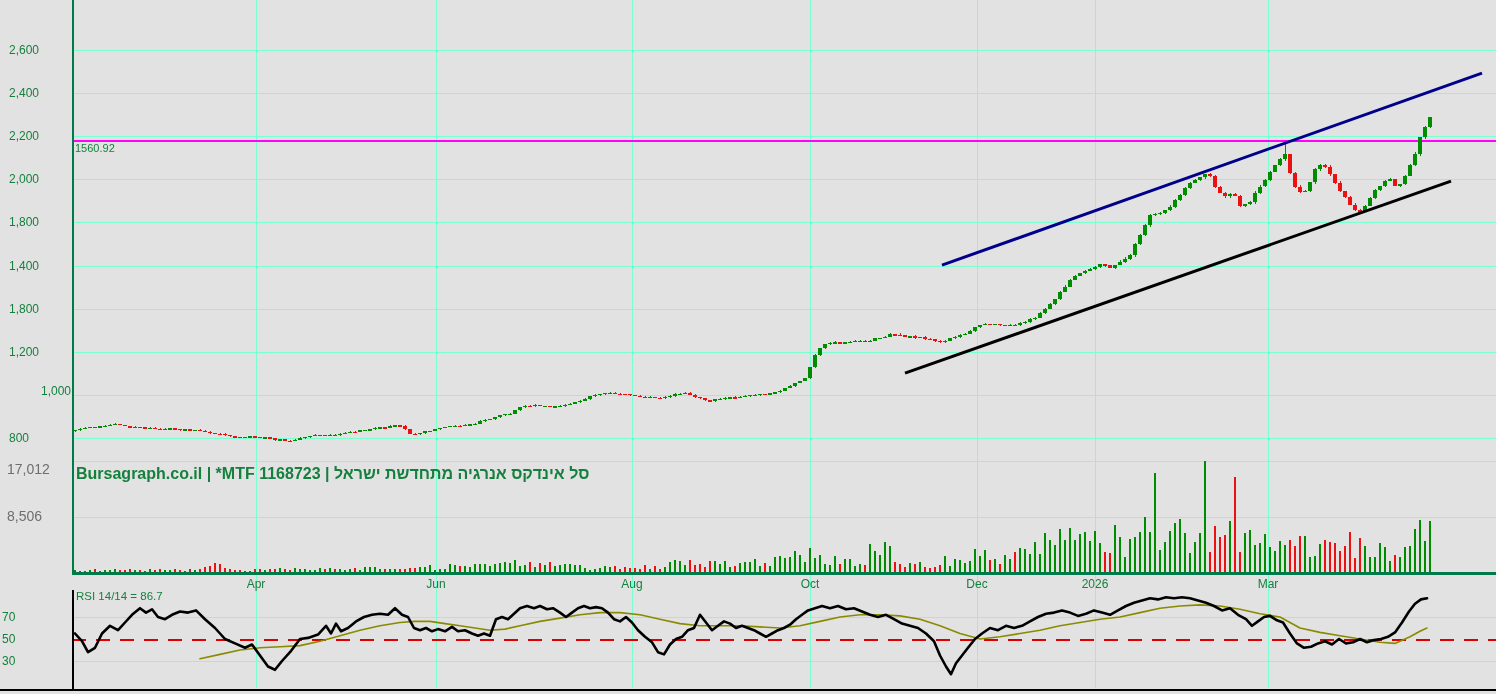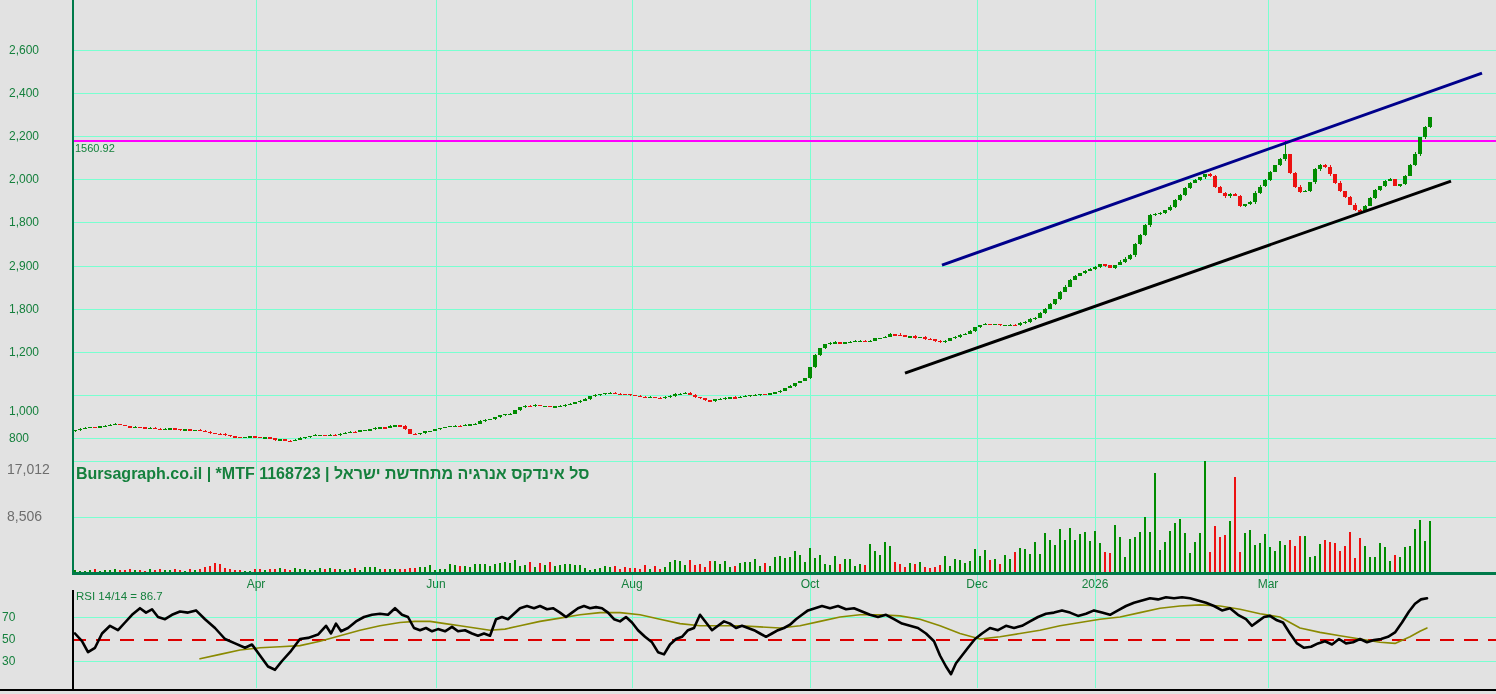--- a/index.html
+++ b/index.html
@@ -879,24 +879,24 @@
       <line x1="905" y1="373.1" x2="1451" y2="181.1" stroke="#000000" stroke-width="3" shape-rendering="auto"></line>
       <polyline points="200,658.8 220,654.4 240,650.0 260,647.8 280,646.7 300,645.6 320,641.2 340,635.7 360,630.2 380,625.8 400,622.5 415,621.4 430,621.4 445,623.6 460,625.8 475,628.0 490,630.2 505,629.1 520,625.8 540,621.4 560,618.1 580,614.8 600,612.6 620,612.6 640,614.8 660,619.2 680,623.6 700,625.8 720,625.8 740,625.8 760,626.9 780,628.0 800,625.8 820,621.4 840,617.0 860,614.8 880,614.8 900,615.9 920,619.2 940,625.8 960,633.5 980,639.0 1000,636.8 1020,633.5 1040,630.2 1060,625.8 1080,622.5 1100,619.2 1120,617.0 1140,612.6 1160,608.2 1180,606.0 1200,604.9 1220,606.0 1240,609.3 1260,613.7 1280,617.0 1300,628.0 1320,632.4 1340,635.7 1360,639.0 1380,642.3 1395,643.4 1410,636.8 1420,631.3 1427,628.0" fill="none" stroke="#8a8a00" stroke-width="1.6" stroke-linejoin="round" stroke-linecap="round"></polyline>
       <polyline points="75,633.5 82,641.2 88,652.2 95,647.8 102,633.5 110,625.8 118,630.2 125,622.5 132,614.8 140,608.2 146,612.6 152,609.3 158,617.0 165,619.2 172,614.8 180,611.5 188,612.6 196,610.4 205,619.2 215,628.0 225,639.0 235,643.4 245,647.8 252,644.5 260,655.5 268,666.5 275,669.8 282,661.0 290,652.2 300,639.0 308,637.9 318,634.6 326,625.8 331,633.5 336,623.6 341,631.3 348,628.0 356,621.4 364,617.0 372,614.8 380,613.7 388,614.8 395,608.2 402,614.8 408,617.0 414,628.0 420,630.2 426,628.0 432,631.3 438,629.1 445,631.3 452,626.9 458,631.3 465,630.2 472,633.5 478,635.7 484,633.5 490,635.7 496,619.2 502,617.0 508,619.2 514,613.7 520,608.2 527,606.0 534,608.2 540,606.0 547,609.3 553,608.2 560,612.6 566,617.0 572,612.6 578,608.2 584,606.0 590,608.2 596,607.1 602,608.2 608,612.6 614,619.2 620,621.4 626,617.0 632,622.5 638,630.2 645,636.8 652,642.3 658,652.2 664,654.4 670,644.5 676,639.0 682,636.8 688,630.2 694,628.0 700,614.8 706,622.5 712,630.2 718,625.8 724,621.4 730,623.6 736,628.0 742,625.8 748,628.0 754,630.2 760,633.5 766,636.8 772,633.5 778,630.2 784,628.0 790,624.7 796,619.2 802,614.8 808,610.4 815,608.2 822,606.0 830,608.2 838,606.0 846,609.3 854,608.2 862,611.5 870,614.8 878,617.0 886,614.8 894,619.2 902,623.6 910,625.8 918,628.0 926,633.5 934,641.2 940,655.5 946,666.5 951,674.2 956,663.2 962,655.5 968,647.8 975,639.0 982,633.5 990,628.0 998,630.2 1006,625.8 1014,628.0 1022,625.8 1030,621.4 1038,617.0 1046,613.7 1054,612.6 1062,610.4 1070,612.6 1078,615.9 1086,613.7 1094,610.4 1102,612.6 1110,614.8 1118,610.4 1126,606.0 1134,602.7 1142,600.5 1150,598.3 1158,599.4 1166,597.2 1174,598.3 1182,597.2 1190,598.3 1198,600.5 1206,602.7 1214,606.0 1222,610.4 1230,608.2 1238,614.8 1246,619.2 1252,625.8 1258,621.4 1264,617.0 1270,615.9 1277,620.3 1283,622.5 1290,633.5 1297,643.4 1304,647.8 1311,646.7 1318,643.4 1325,641.2 1332,644.5 1339,639.0 1346,643.4 1353,642.3 1360,639.0 1367,642.3 1374,640.1 1381,639.0 1388,636.8 1395,632.4 1402,622.5 1409,611.5 1415,603.8 1421,599.4 1427,598.3" fill="none" stroke="#000000" stroke-width="2.6" stroke-linejoin="round" stroke-linecap="round"></polyline>
       <line x1="72.5" y1="0" x2="72.5" y2="575" stroke="#007a4a" stroke-width="2" shape-rendering="crispEdges"></line>
       <line x1="72" y1="573.5" x2="1496" y2="573.5" stroke="#007a4a" stroke-width="3" shape-rendering="crispEdges"></line>
       <line x1="72.5" y1="590" x2="72.5" y2="689" stroke="#000" stroke-width="2" shape-rendering="crispEdges"></line>
       <line x1="0" y1="689.5" x2="1496" y2="689.5" stroke="#000" stroke-width="2" shape-rendering="crispEdges"></line>
     </svg>
   <div id="labels">
       <div class="lbl price-lbl" style="top: 431px;">800</div>
-      <div class="lbl price-lbl" style="top: 404px;">1,000</div>
+      <div class="lbl price-lbl" style="top: 384px; margin-left: 32px;">1,000</div>
       <div class="lbl price-lbl" style="top: 344.778px;">1,200</div>
       <div class="lbl price-lbl" style="top: 301.667px;">1,800</div>
-      <div class="lbl price-lbl" style="top: 258.556px;">2,900</div>
+      <div class="lbl price-lbl" style="top: 258.556px;">1,400</div>
       <div class="lbl price-lbl" style="top: 215.444px;">1,800</div>
       <div class="lbl price-lbl" style="top: 172.333px;">2,000</div>
       <div class="lbl price-lbl" style="top: 129.222px;">2,200</div>
       <div class="lbl price-lbl" style="top: 86.1111px; text-align: center;">2,400</div>
       <div class="lbl price-lbl" style="top: 43px;">2,600</div>
       <div class="lbl vol-lbl" style="top: 510px;">8,506</div>
       <div class="lbl vol-lbl" style="top: 463px;">17,012</div>
       <div class="lbl rsi-tick" style="top: 654px;">30</div>
       <div class="lbl rsi-tick" style="top: 632px;">50</div>
       <div class="lbl rsi-tick" style="top: 610px;">70</div>

